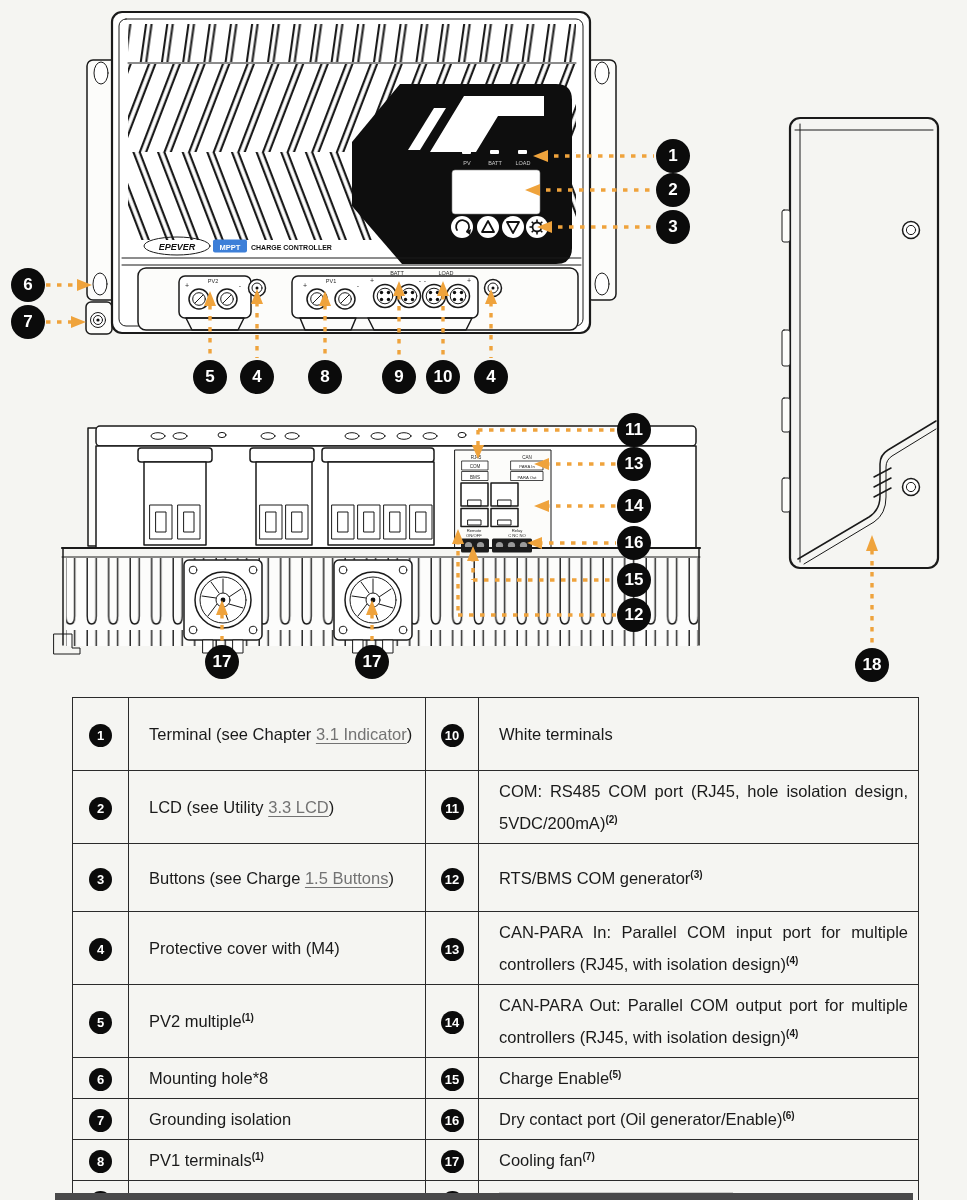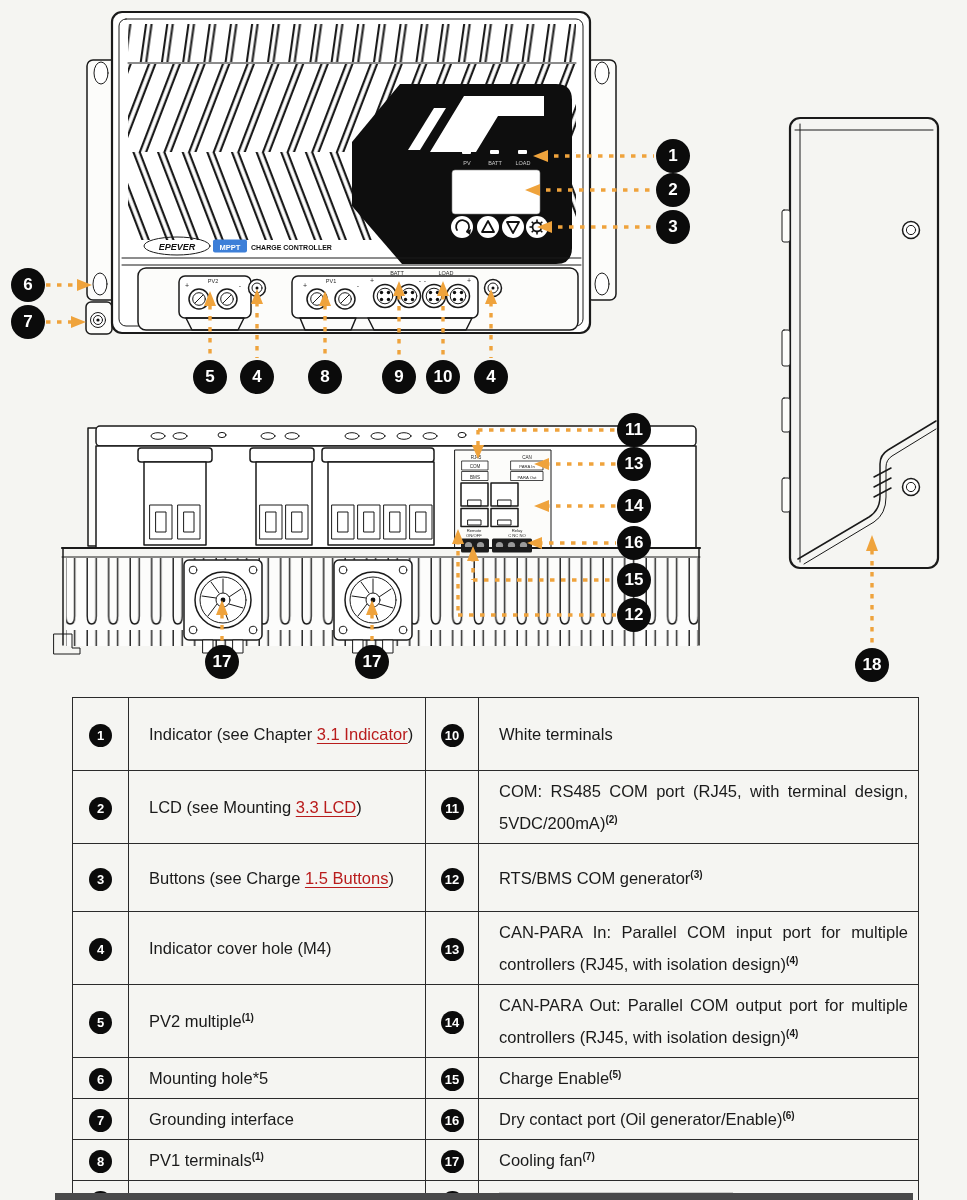--- a/index.html
+++ b/index.html
@@ -26,21 +26,21 @@
   #parts-table{position:absolute;left:72px;top:697px;border-collapse:collapse;table-layout:fixed;
                background:#f5f5f2;}
   #parts-table td{border:1.6px solid #2b2b2b;font-size:16.5px;vertical-align:middle;
                   padding:4px 10px;line-height:32px;}
   #parts-table td.num{text-align:center;padding:0;}
   #parts-table td.txt{padding-left:20px;}
   #parts-table td.just{text-align:justify;}
   .h73{height:73px;}.h68{height:68px;}.h69{height:69px;}.h72{height:72px;}.h35{height:35px;}
   .tbub{display:inline-block;width:23px;height:23px;border-radius:50%;background:#0b0b0b;color:#fff;
         font-size:13px;font-weight:bold;line-height:23px;text-align:center;vertical-align:middle;}
-  .doclink{color:#b91c1c;text-decoration:underline;text-underline-offset:3px;cursor:pointer;margin-top:10px;}
+  .doclink{color:#737373;text-decoration:underline;text-underline-offset:3px;cursor:pointer;margin-top:10px;}
   sup{font-size:10px;font-weight:bold;line-height:0;}
   .hl{background:#c9c9c6;}
   #page-edge{position:absolute;left:55px;top:1193px;width:858px;height:7px;background:#49494a;}
 </style>
 </head>
 <body>
 
 <div id="page">
 
 <svg width="967" height="690" viewBox="0 0 967 690" style="position:absolute;left:0;top:0;">
@@ -454,57 +454,57 @@
 <table id="parts-table">
   <colgroup>
         <col style="width:56px">
         <col style="width:297px">
         <col style="width:53px">
         <col style="width:440px">
       </colgroup>
   <tbody>
     <tr class="h73">
       <td class="num"><span class="tbub">1</span></td>
-      <td class="txt"><span>Indicator (see Chapter </span><a class="doclink">3.1 Indicator</a><span>)</span></td>
+      <td class="txt"><span>Terminal (see Chapter </span><a class="doclink">3.1 Indicator</a><span>)</span></td>
       <td class="num"><span class="tbub">10</span></td>
       <td class="txt just"><span>White terminals</span><sup></sup></td>
     </tr>
     <tr class="h73">
       <td class="num"><span class="tbub">2</span></td>
-      <td class="txt"><span>LCD (see Mounting </span><a class="doclink">3.3 LCD</a><span>)</span></td>
+      <td class="txt"><span>LCD (see Utility </span><a class="doclink">3.3 LCD</a><span>)</span></td>
       <td class="num"><span class="tbub">11</span></td>
-      <td class="txt just"><span>COM: RS485 COM port (RJ45, with terminal design, 5VDC/200mA)</span><sup>(2)</sup></td>
+      <td class="txt just"><span>COM: RS485 COM port (RJ45, hole isolation design, 5VDC/200mA)</span><sup>(2)</sup></td>
     </tr>
     <tr class="h68">
       <td class="num"><span class="tbub">3</span></td>
       <td class="txt"><span>Buttons (see Charge </span><a class="doclink">1.5 Buttons</a><span>)</span></td>
       <td class="num"><span class="tbub">12</span></td>
       <td class="txt just"><span>RTS/BMS COM generator</span><sup>(3)</sup></td>
     </tr>
     <tr class="h69">
       <td class="num"><span class="tbub">4</span></td>
-      <td class="txt"><span>Indicator cover hole (M4)</span></td>
+      <td class="txt"><span>Protective cover with (M4)</span></td>
       <td class="num"><span class="tbub">13</span></td>
       <td class="txt just"><span>CAN-PARA In: Parallel COM input port for multiple controllers (RJ45, with isolation design)</span><sup>(4)</sup></td>
     </tr>
     <tr class="h72">
       <td class="num"><span class="tbub">5</span></td>
       <td class="txt"><span>PV2 multiple</span><sup>(1)</sup></td>
       <td class="num"><span class="tbub">14</span></td>
       <td class="txt just"><span>CAN-PARA Out: Parallel COM output port for multiple controllers (RJ45, with isolation design)</span><sup>(4)</sup></td>
     </tr>
     <tr class="h35">
       <td class="num"><span class="tbub">6</span></td>
-      <td class="txt"><span>Mounting hole*5</span></td>
+      <td class="txt"><span>Mounting hole*8</span></td>
       <td class="num"><span class="tbub">15</span></td>
       <td class="txt"><span>Charge Enable</span><sup>(5)</sup></td>
     </tr>
     <tr class="h35">
       <td class="num"><span class="tbub">7</span></td>
-      <td class="txt"><span>Grounding interface</span></td>
+      <td class="txt"><span>Grounding isolation</span></td>
       <td class="num"><span class="tbub">16</span></td>
       <td class="txt"><span>Dry contact port (Oil generator/Enable)</span><sup>(6)</sup></td>
     </tr>
     <tr class="h35">
       <td class="num"><span class="tbub">8</span></td>
       <td class="txt"><span>PV1 terminals</span><sup>(1)</sup></td>
       <td class="num"><span class="tbub">17</span></td>
       <td class="txt"><span>Cooling fan</span><sup>(7)</sup></td>
     </tr>
     <tr class="h35">

